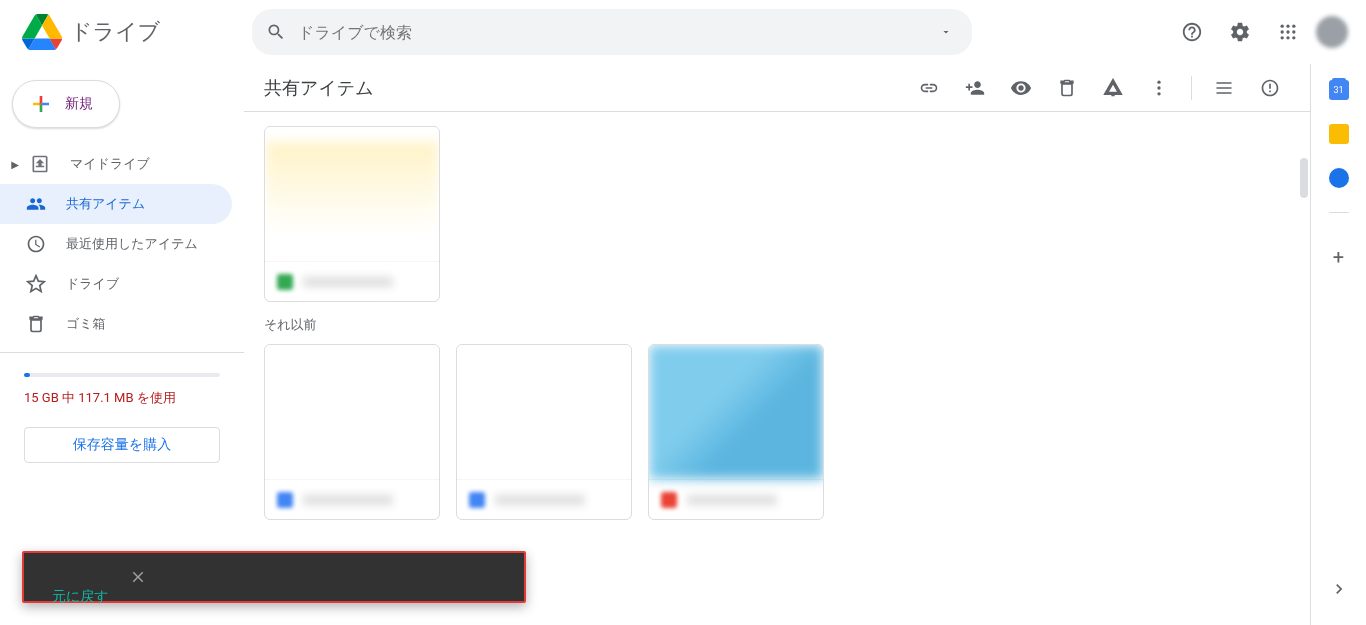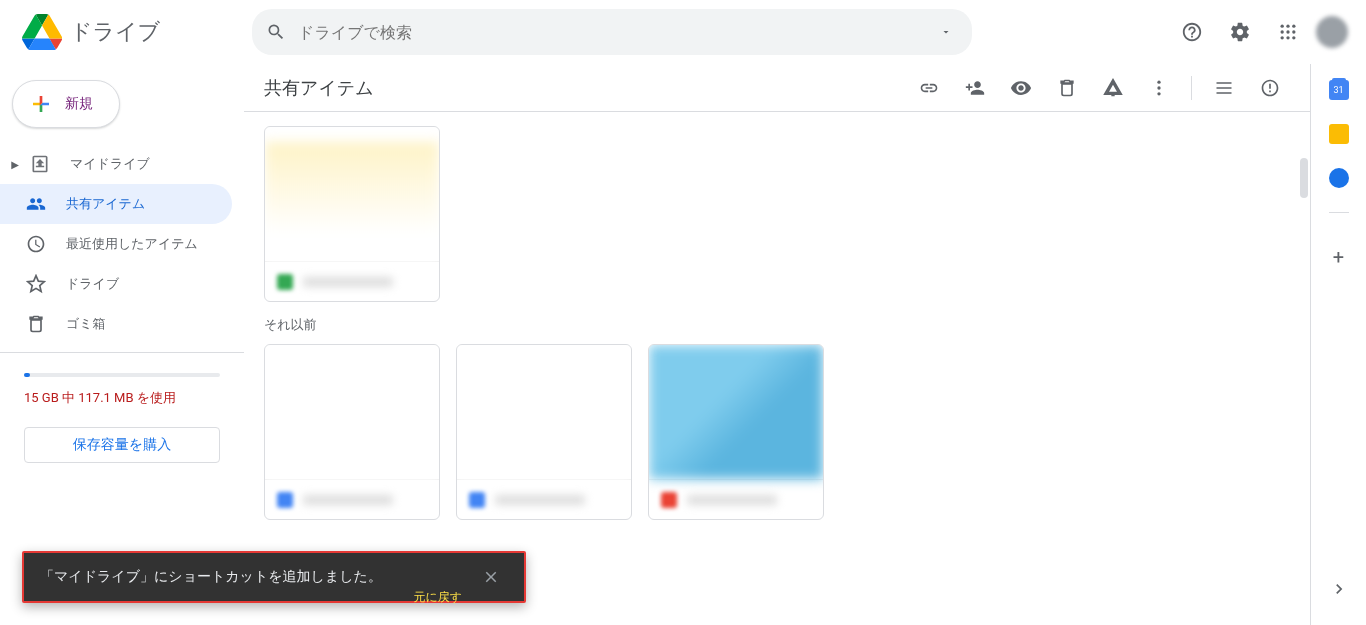--- a/index.html
+++ b/index.html
@@ -58,21 +58,21 @@
 .rp-icon { width: 20px; height: 20px; border-radius: 4px; cursor: pointer; }
 .rp-cal { background: #4285f4; display:flex; align-items:center; justify-content:center; color:#fff; font-size:9px; border-radius:3px; position:relative; }
 .rp-cal::before { content:''; position:absolute; top:-2px; left:3px; right:3px; height:4px; background:#4285f4; border-radius:2px 2px 0 0; }
 .rp-keep { background: #fbbc04; border-radius:3px; }
 .rp-tasks { background: #1a73e8; border-radius:50%; }
 .rp-divider { width: 20px; height: 1px; background: #dadce0; }
 .rp-add { color: #5f6368; font-size: 20px; cursor: pointer; width:40px; height:40px; display:flex; align-items:center; justify-content:center; border-radius:50%; }
 .rp-expand { margin-top: auto; margin-bottom: 16px; color: #5f6368; cursor: pointer; width:40px; height:40px; display:flex; align-items:center; justify-content:center; }
 .toast { position: absolute; left: 22px; bottom: 22px; width: 504px; height: 52px; background: #323232; border: 2px solid #e53935; display: flex; align-items: center; padding: 0 16px; border-radius: 2px; box-shadow: 0 4px 12px rgba(0,0,0,.3); }
 .toast-msg { color: #e8eaed; font-size: 14px; flex: 1; }
-.toast-action { color: #fde047; font-size: 12px; cursor: pointer; padding: 8px 12px; margin-top: 40px; }
+.toast-action { color: #14b8a6; font-size: 14px; cursor: pointer; padding: 8px 12px; margin-top: 40px; }
 .toast-close { color: #9aa0a6; cursor: pointer; padding: 8px; display:flex; }
 svg { display: block; }
 </style>
 </head>
 <body>
 
 <div class="header">
   <div class="logo-area">
     <span class="logo-icon">
       <svg viewBox="0 0 87 78">
@@ -291,20 +291,19 @@
     <div class="rp-add">+</div>
     <div class="rp-expand">
         <svg width="20" height="20" viewBox="0 0 24 24" fill="currentColor">
           <path d="M10 6L8.59 7.41 13.17 12l-4.58 4.59L10 18l6-6z"></path>
         </svg>
       </div>
   </div>
 </div>
 
 <div class="toast">
-  <div class="toast-msg">「マイドライブ」にショートカットを追加しました。</div>
   <div class="toast-action">元に戻す</div>
   <div class="toast-close">
       <svg width="18" height="18" viewBox="0 0 24 24" fill="currentColor">
         <path d="M19 6.41L17.59 5 12 10.59 6.41 5 5 6.41 10.59 12 5 17.59 6.41 19 12 13.41 17.59 19 19 17.59 13.41 12z"></path>
       </svg>
     </div>
 </div>
 
 </body></html>

